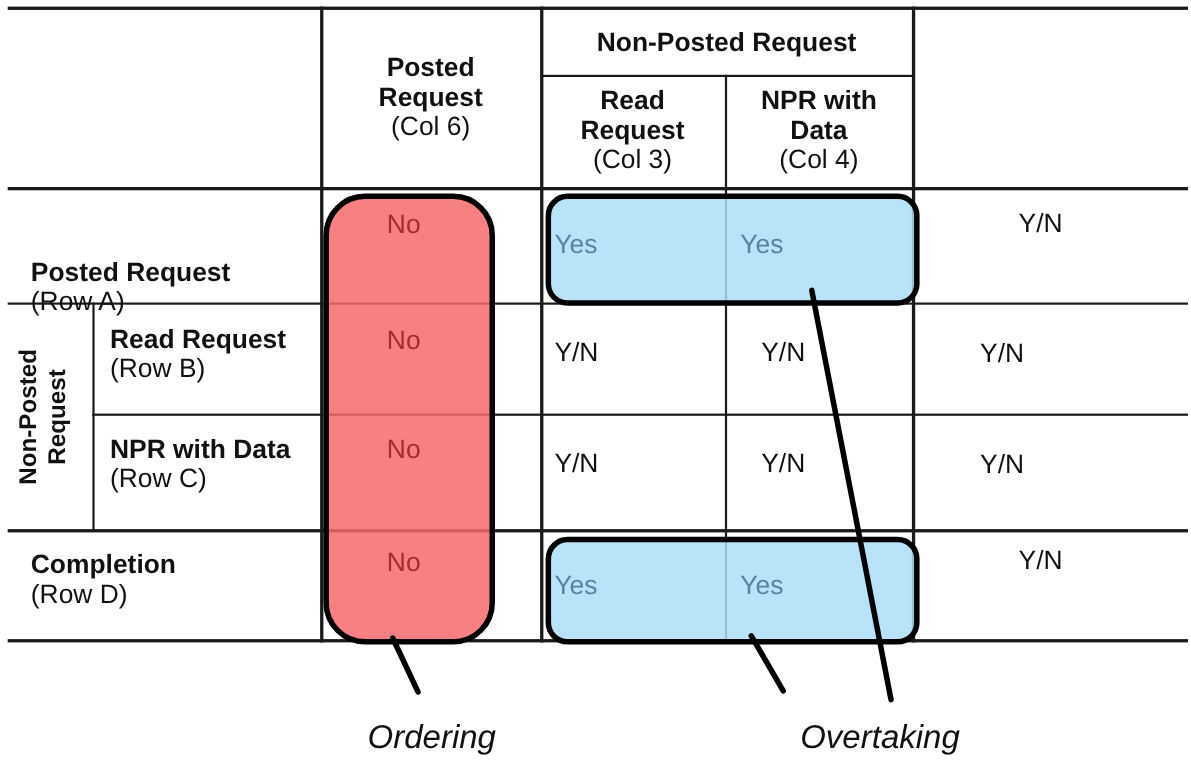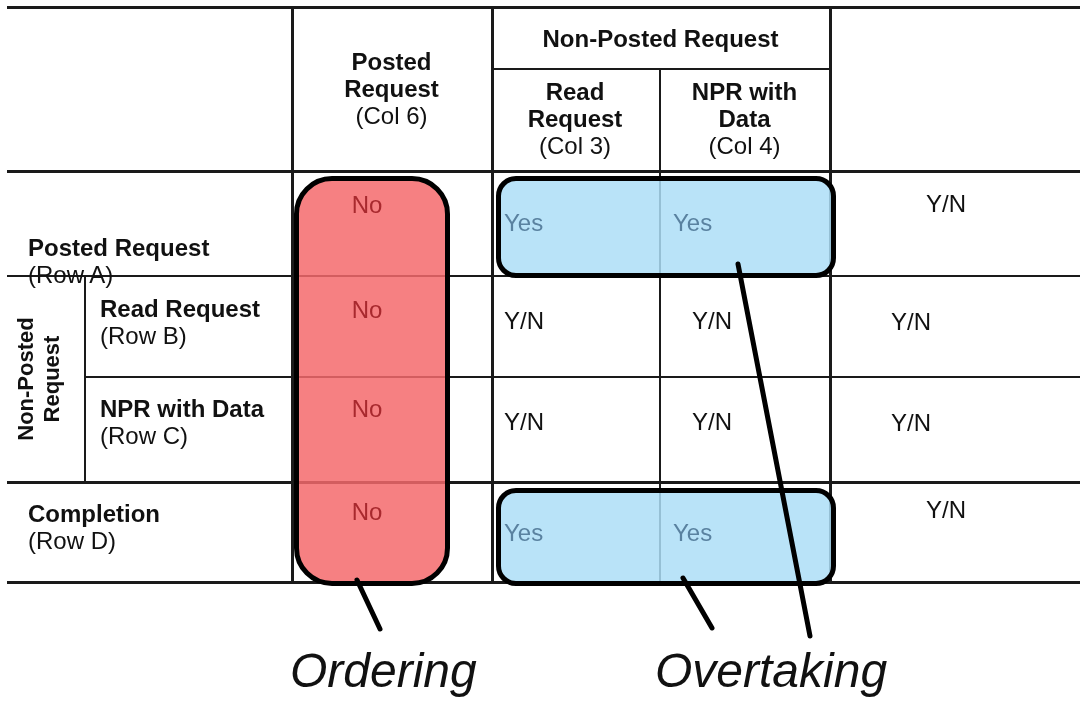--- a/index.html
+++ b/index.html
@@ -55,21 +55,21 @@
   .yes-d3{left:504px;top:520px;}.yes-d4{left:673px;top:520px;}
   .yn-a5{left:926px;top:191px;}
   .yn-b3{left:504px;top:308px;}.yn-b4{left:692px;top:308px;}.yn-b5{left:891px;top:309px;}
   .yn-c3{left:504px;top:409px;}.yn-c4{left:692px;top:409px;}.yn-c5{left:891px;top:410px;}
   .yn-d5{left:926px;top:497px;}
 
   
   .pointers{position:absolute;left:0;top:0;z-index:5;pointer-events:none;}
 
   
-  .annot{position:absolute;z-index:6;font-style:italic;font-size:48px;line-height:42px;text-align:left;}
+  .annot{position:absolute;z-index:6;font-style:italic;font-size:30px;line-height:42px;text-align:center;}
   .annot-ordering{left:290px;top:650px;width:205px;}
   .annot-overtaking{left:655px;top:650px;width:290px;}
 </style>
 </head>
 <body>
 
 <div id="stage">
 
   <div class="hline h-top"></div>
   <div class="hline h-np"></div>

